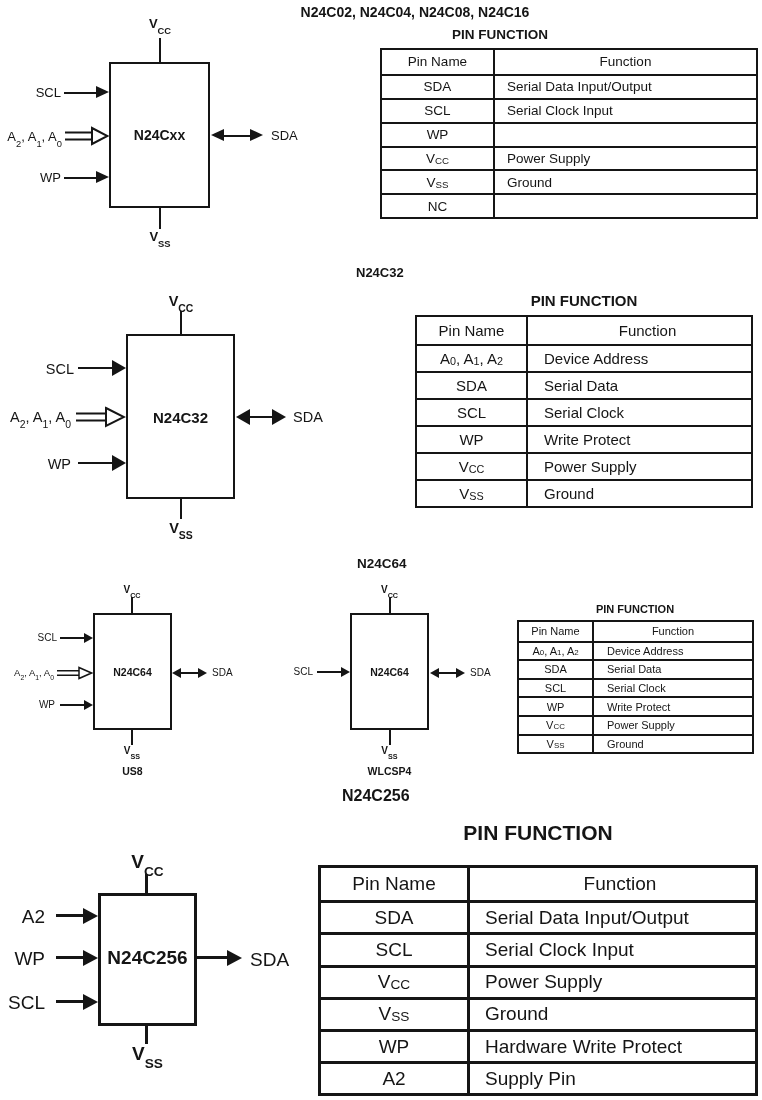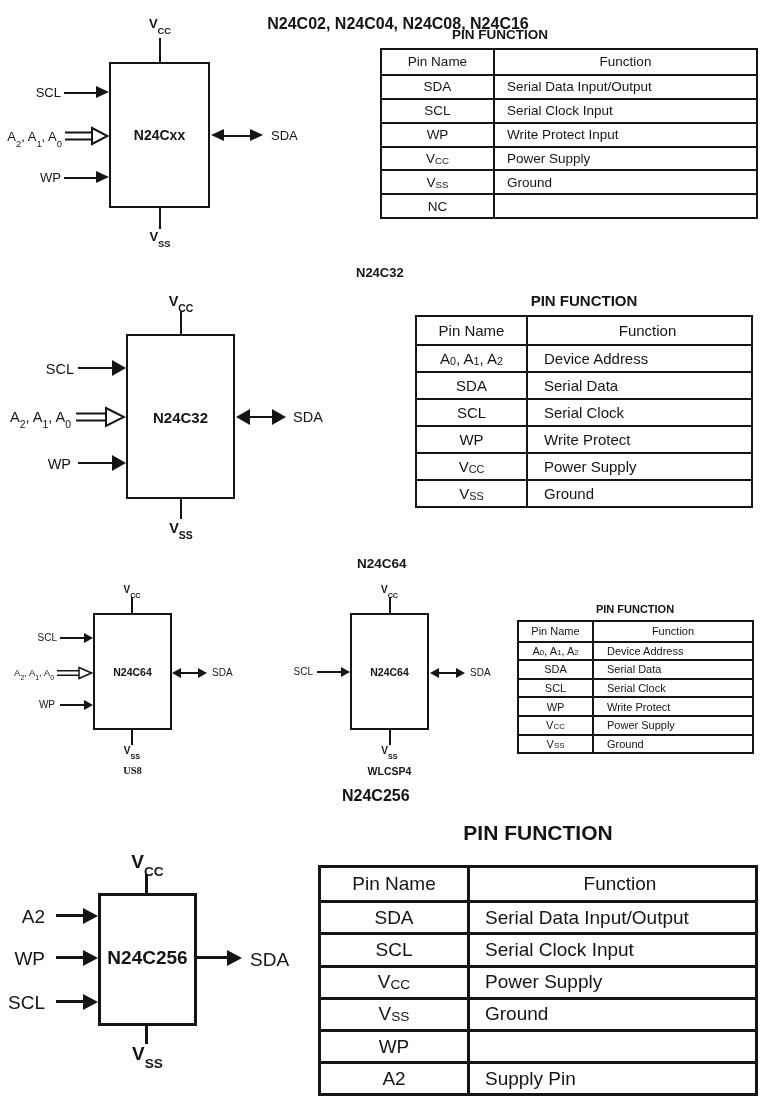--- a/index.html
+++ b/index.html
@@ -30,21 +30,21 @@
   
   .ptable{position:absolute;border:2px solid #151515;box-sizing:border-box;background:#fff;}
   .trow{display:flex;box-sizing:border-box;border-top:2px solid #151515;}
   .trow:first-child{border-top:none;}
   .tcell{display:flex;align-items:center;box-sizing:border-box;}
   .c0{justify-content:center;border-right:2px solid #151515;}
   .c1{flex:1;padding-left:13px;}
   .thead .tcell{font-weight:400;}
   .thead .c1{justify-content:center;padding-left:0;}
   
-  #s1-heading{left:248px;top:4px;width:300px;font-size:16px;margin-top:11px;}
+  #s1-heading{left:265px;top:4px;width:300px;font-size:14px;}
   #t1-title{left:380px;top:27px;width:240px;font-size:13.5px;}
   #t1{left:380px;top:48px;width:378px;font-size:13.5px;}
   #t1 .trow{height:23.9px;} #t1 .c0{width:113px;} #t1 .c1{padding-left:12px;}
   #t1.ptable .thead .c1{padding-left:0;}
   #d1-box{left:109px;top:62px;width:101px;height:146px;}
   #d1-chip{left:109px;top:127px;width:101px;font-size:14px;}
   #d1-vcc{left:110px;top:17px;width:100px;font-size:13px;}
   #d1-vcc-line{left:159px;top:38px;height:24px;}
   #d1-scl{left:0;top:86px;width:61px;font-size:13px;}
   #d1-scl-line{left:64px;top:92px;width:33px;}
@@ -99,21 +99,21 @@
   #d3a-addr-arrow{left:57px;top:666px;width:36px;height:14px;}
   #d3a-wp{left:0;top:699px;width:55px;font-size:10px;}
   #d3a-wp-line{left:60px;top:704px;width:25px;}
   #d3a-wp-head{left:84px;top:700px;}
   #d3a-sda-lhead{left:172px;top:668px;}
   #d3a-sda-line{left:180px;top:672px;width:21px;}
   #d3a-sda-rhead{left:198px;top:668px;}
   #d3a-sda{left:212px;top:667px;font-size:10px;}
   #d3a-vss-line{left:131px;top:730px;height:15px;}
   #d3a-vss{left:92px;top:745px;width:80px;font-size:10px;}
-  #d3a-pkg{left:93px;top:765px;width:79px;font-size:10.5px;font-family:Liberation Serif, serif;}
+  #d3a-pkg{left:93px;top:765px;width:79px;font-size:10.5px;}
   #d3b-box{left:350px;top:613px;width:79px;height:117px;}
   #d3b-chip{left:350px;top:666px;width:79px;font-size:10.5px;}
   #d3b-vcc{left:350px;top:584px;width:79px;font-size:10px;}
   #d3b-vcc-line{left:389px;top:597px;height:16px;}
   #d3b-scl{left:270px;top:666px;width:43px;font-size:10px;}
   #d3b-scl-line{left:317px;top:671px;width:25px;}
   #d3b-scl-head{left:341px;top:667px;}
   #d3b-sda-lhead{left:430px;top:668px;}
   #d3b-sda-line{left:438px;top:672px;width:21px;}
   #d3b-sda-rhead{left:456px;top:668px;}
@@ -163,21 +163,20 @@
       <div class="trow">
         <div class="tcell c0">SDA</div>
         <div class="tcell c1">Serial Data Input/Output</div>
       </div>
       <div class="trow">
         <div class="tcell c0">SCL</div>
         <div class="tcell c1">Serial Clock Input</div>
       </div>
       <div class="trow">
         <div class="tcell c0">WP</div>
-        <div class="tcell c1">Write Protect Input</div>
       </div>
       <div class="trow">
         <div class="tcell c0">V<sub>CC</sub></div>
         <div class="tcell c1">Power Supply</div>
       </div>
       <div class="trow">
         <div class="tcell c0">V<sub>SS</sub></div>
         <div class="tcell c1">Ground</div>
       </div>
       <div class="trow">
@@ -351,20 +350,21 @@
       <div class="trow">
         <div class="tcell c0">V<sub>CC</sub></div>
         <div class="tcell c1">Power Supply</div>
       </div>
       <div class="trow">
         <div class="tcell c0">V<sub>SS</sub></div>
         <div class="tcell c1">Ground</div>
       </div>
       <div class="trow">
         <div class="tcell c0">WP</div>
+        <div class="tcell c1">Hardware Write Protect</div>
       </div>
       <div class="trow">
         <div class="tcell c0">A2</div>
         <div class="tcell c1">Supply Pin</div>
       </div>
     </div>
 
   <div class="box bd3" id="d4-box"></div>
   <div class="lbl ctr b" id="d4-chip">N24C256</div>
   <div class="lbl ctr" id="d4-vcc">V<sub>CC</sub></div>

